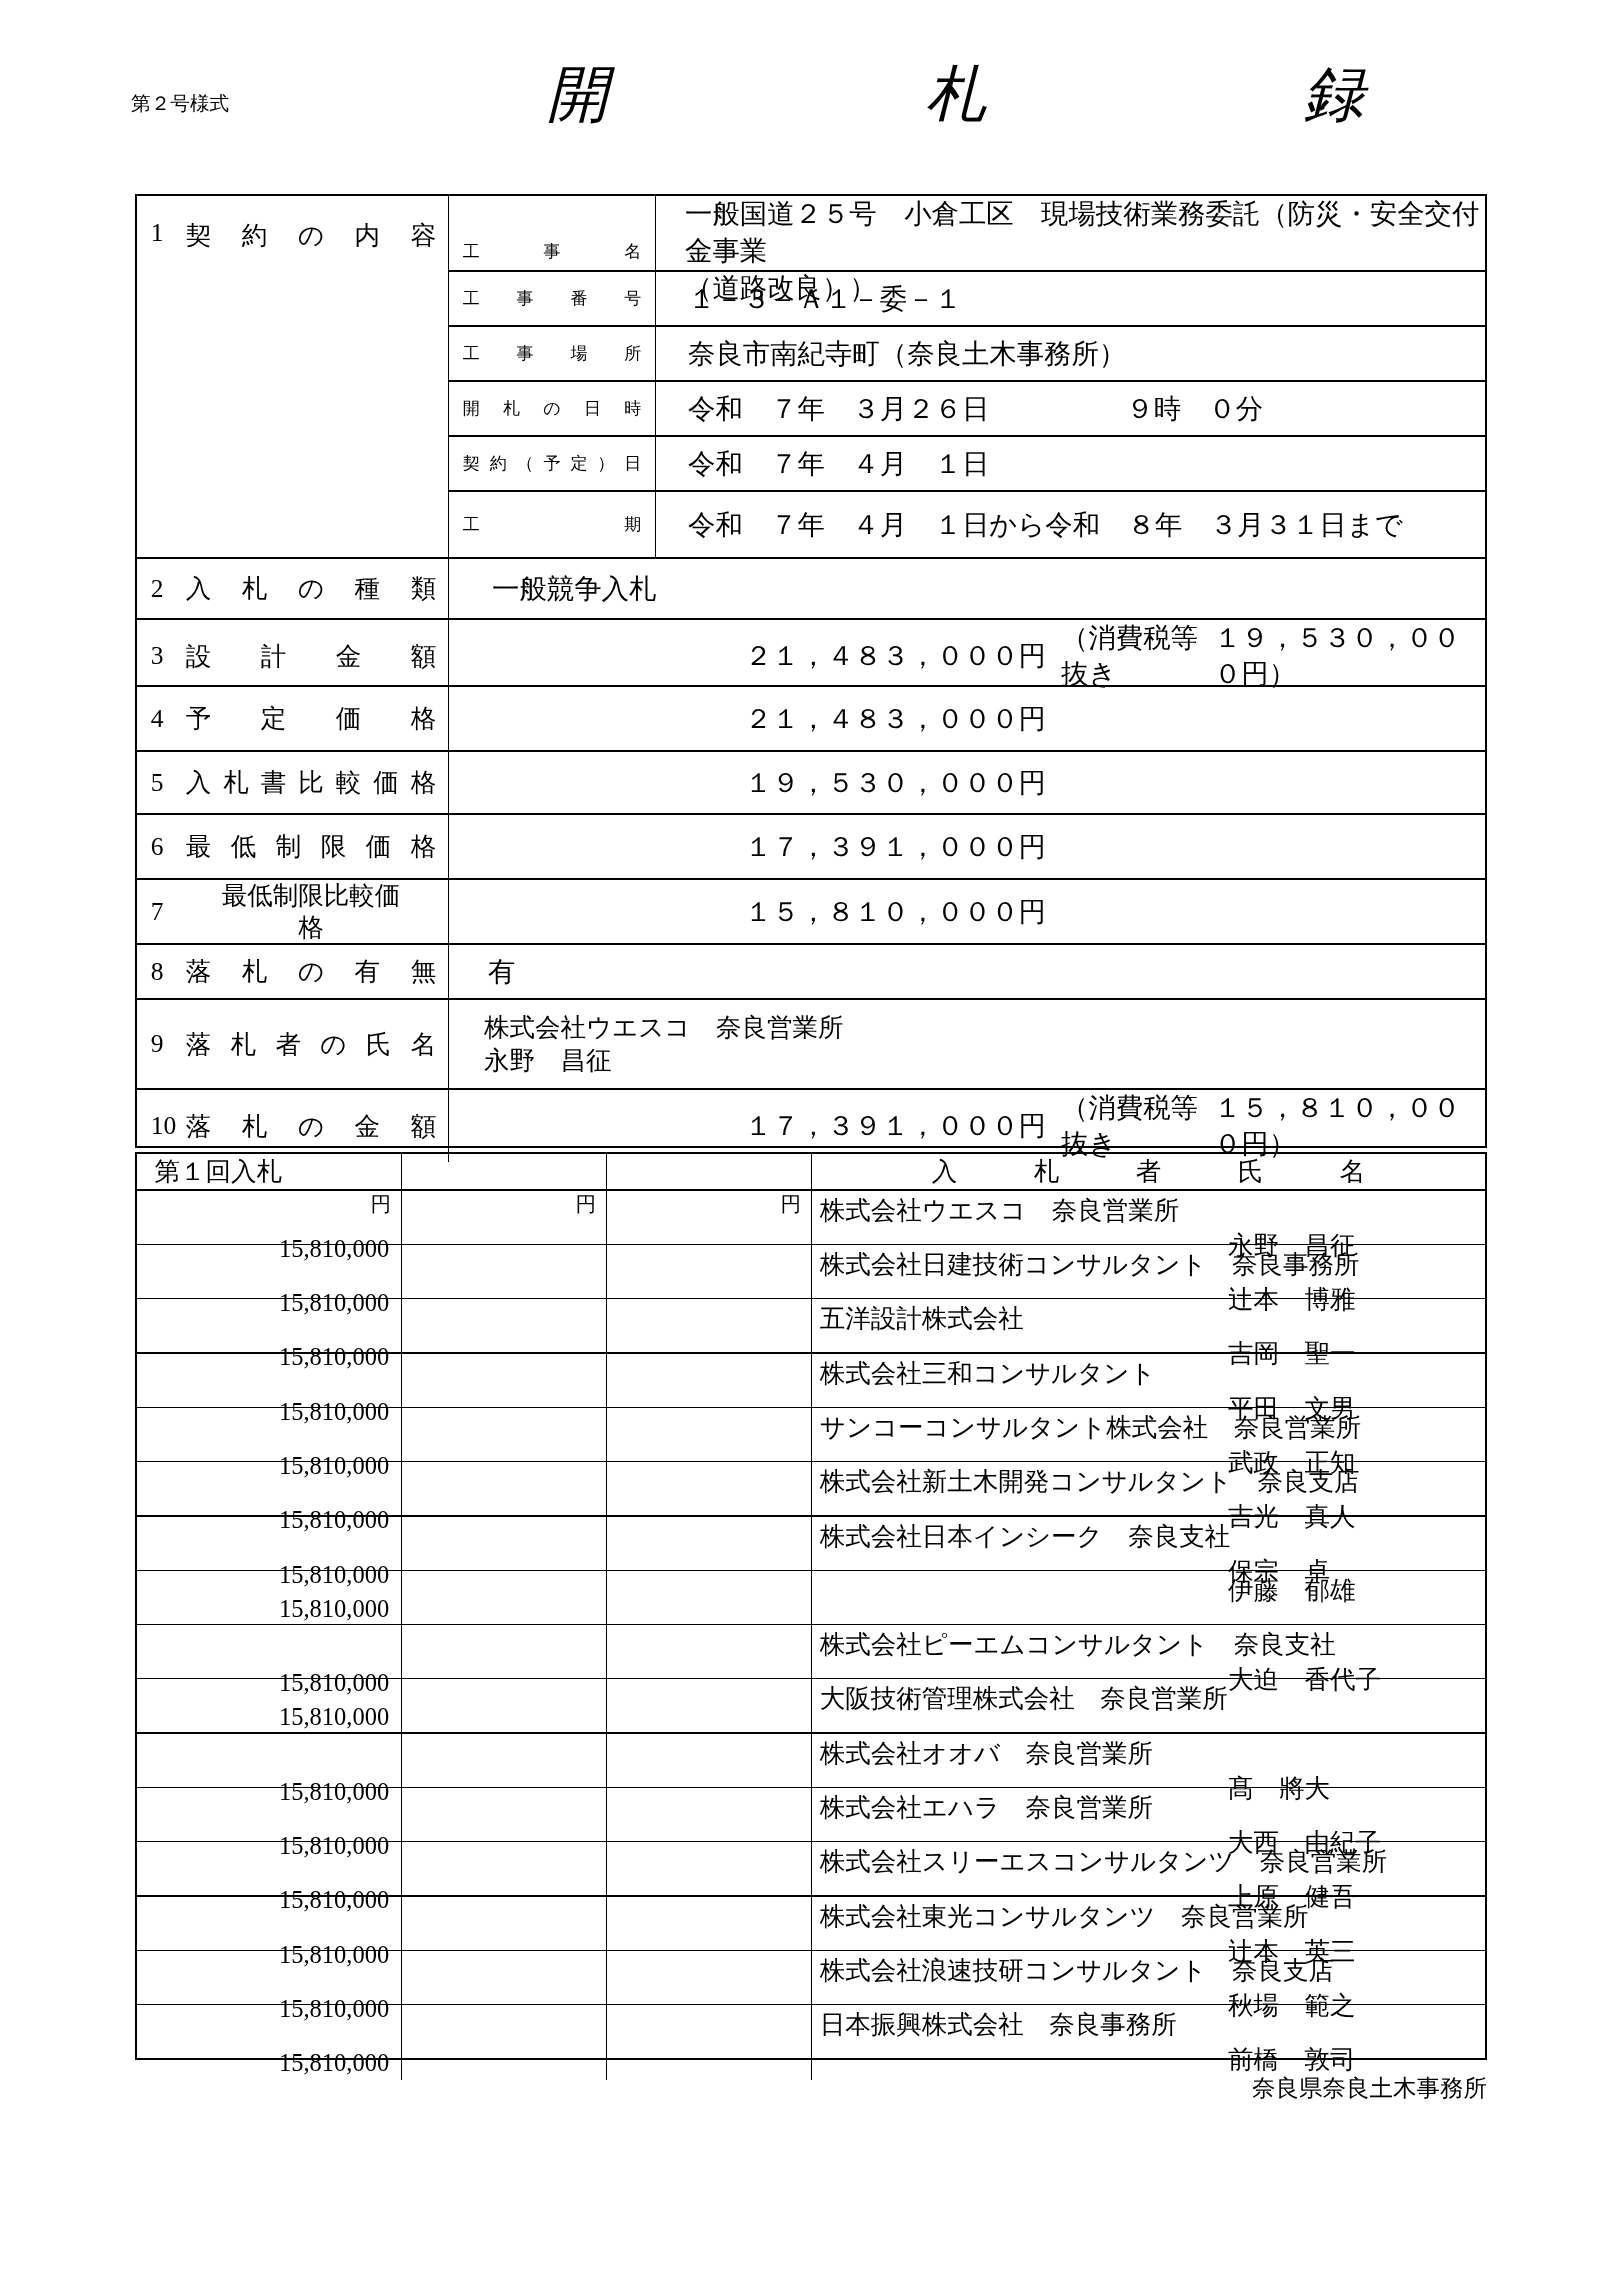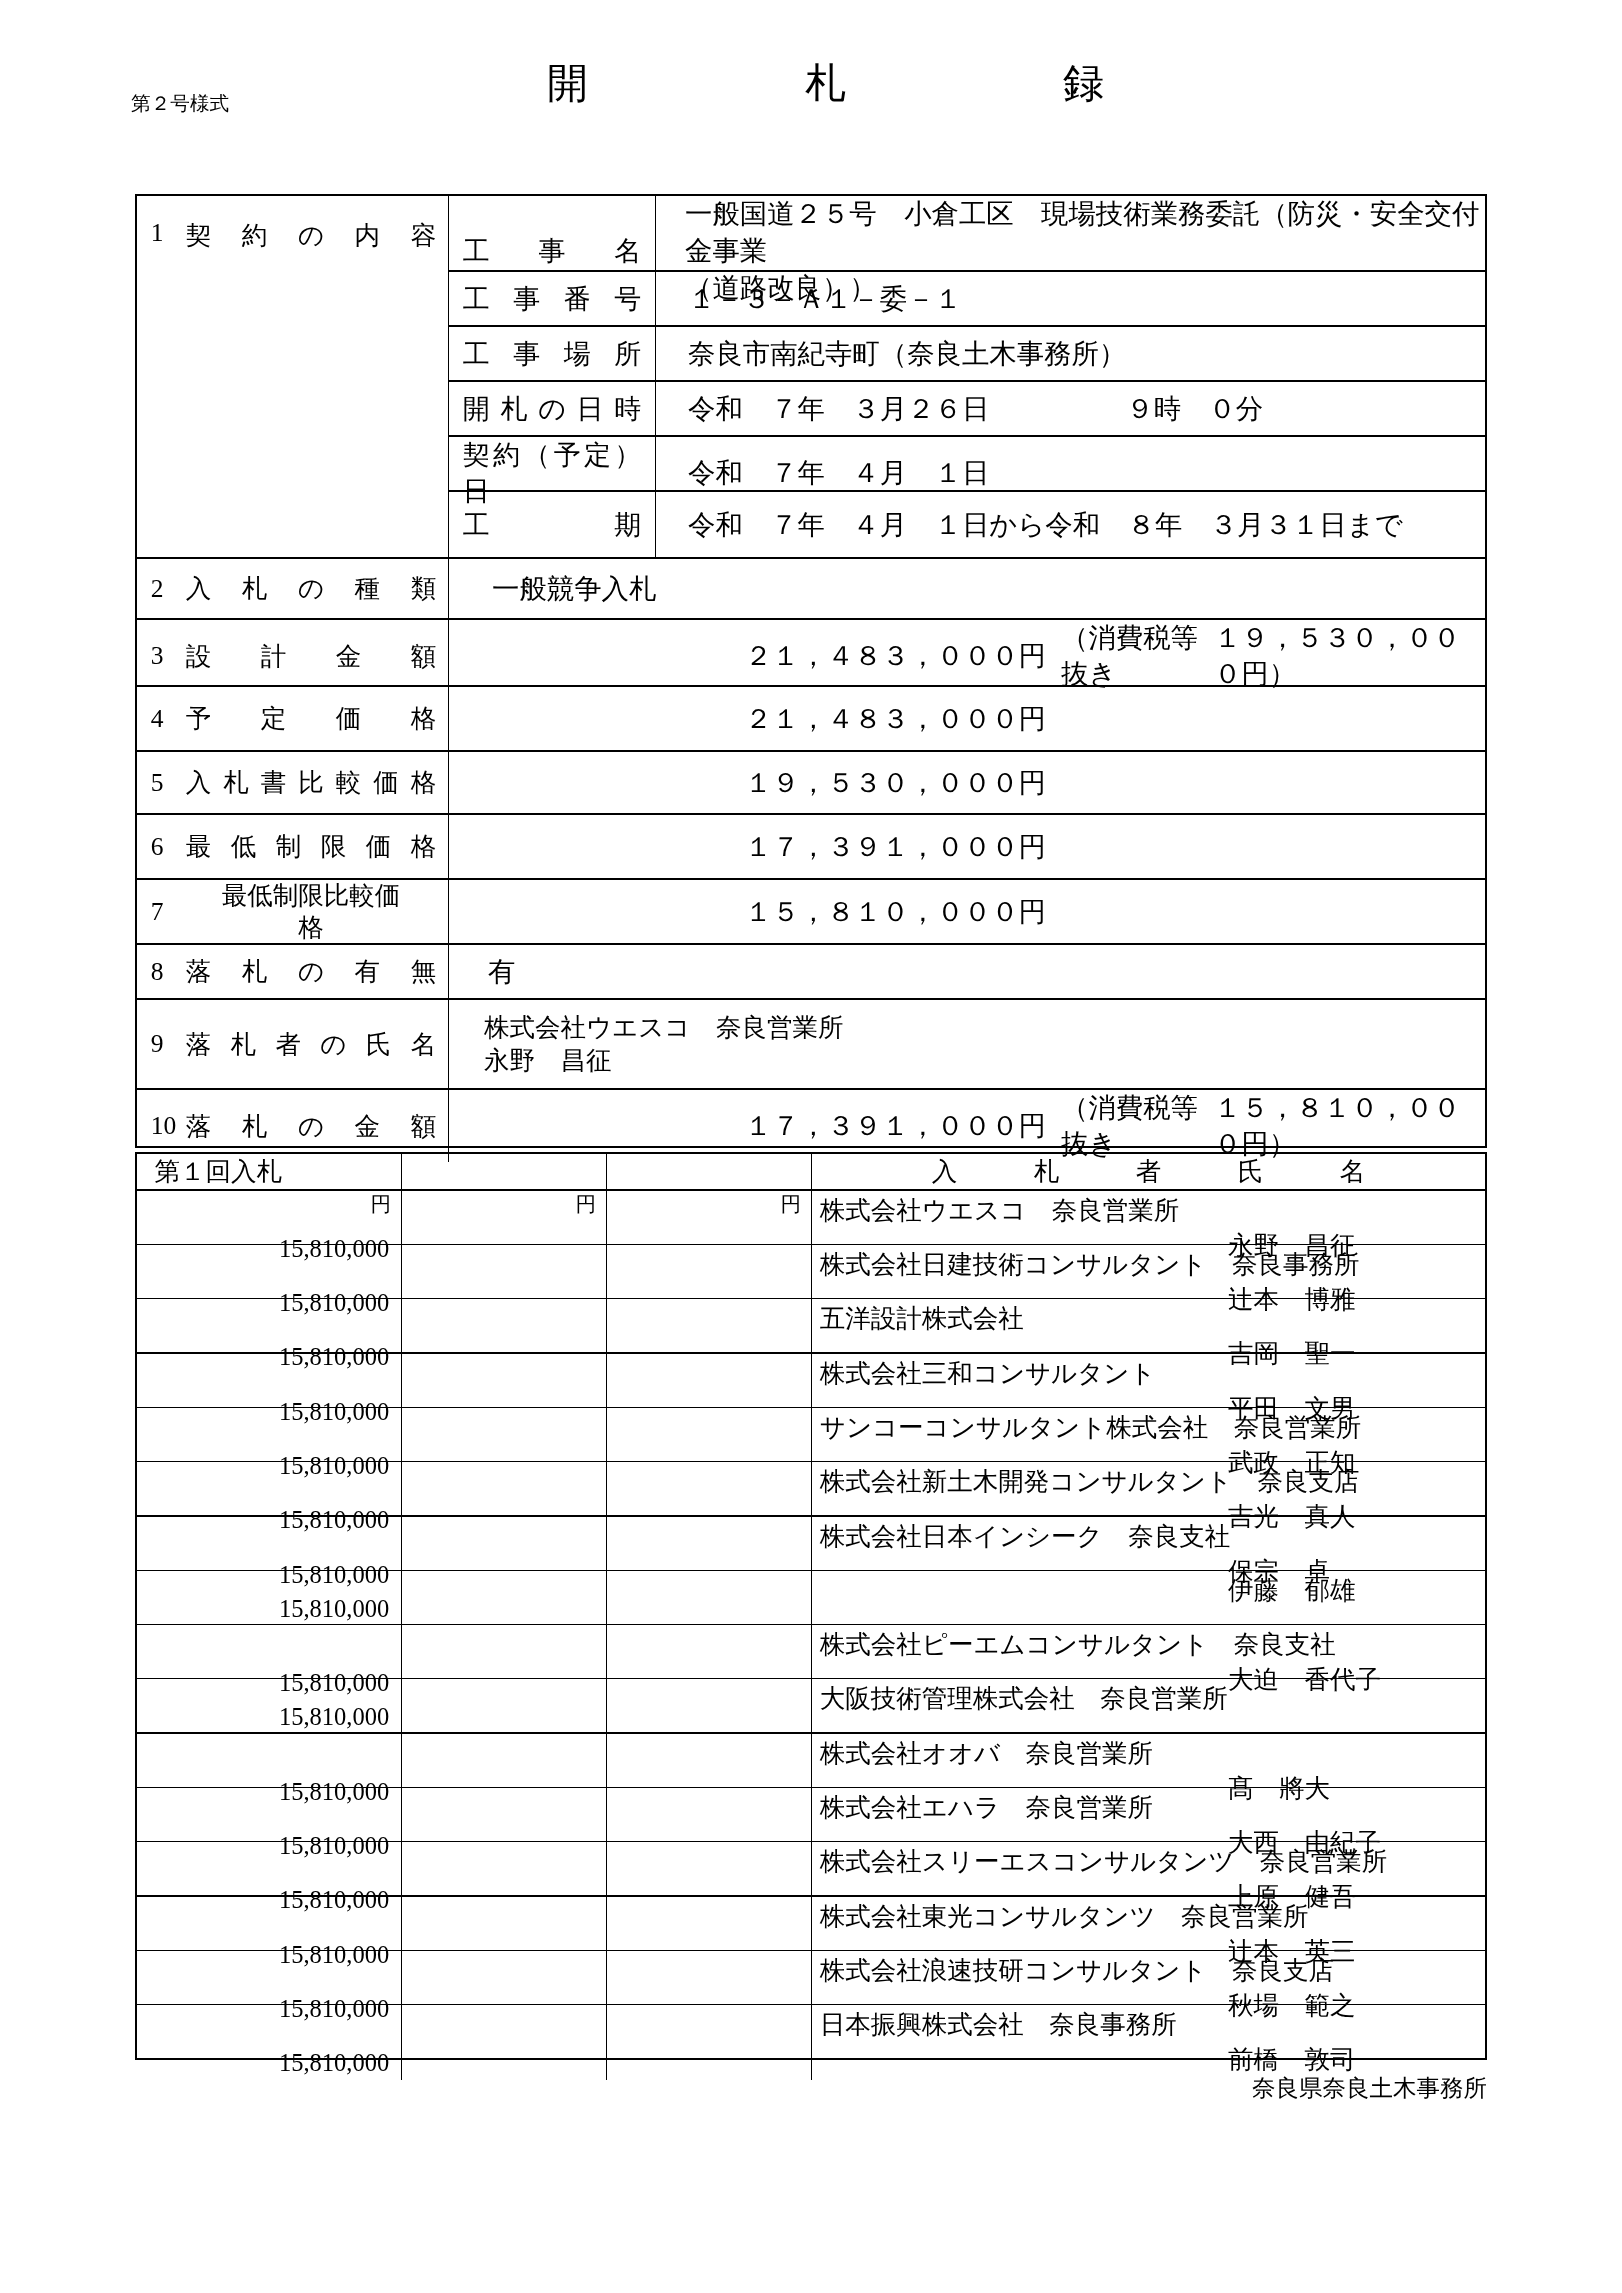--- a/index.html
+++ b/index.html
@@ -1,36 +1,36 @@
 <!DOCTYPE html>
 <html><head>
 <meta charset="utf-8">
 <style>
   html,body{margin:0;padding:0;background:#fff;}
   body{width:1622px;height:2294px;position:relative;color:#000;
        font-family:"Liberation Serif","DejaVu Serif",serif;}
   .page{position:absolute;left:135px;top:0;width:1352px;}
   .head{position:relative;height:194px;}
   .form-no{position:absolute;left:-3.9px;top:90px;font-size:19.6px;}
-  .doc-title{position:absolute;left:412px;top:61px;font-size:41px;line-height:1.1;white-space:pre;letter-spacing:2px;}
+  .doc-title{position:absolute;left:412px;top:61px;font-size:61px;line-height:1.1;white-space:pre;letter-spacing:2px;font-style:italic;}
 
   
   .t1{border:2.9px solid #000;}
   .row{display:grid;grid-template-columns:312px 1fr;border-bottom:2px solid #000;}
   .row:last-child{border-bottom:none;}
   .lc{display:flex;align-items:center;border-right:1px solid #000;padding:0 11.8px 0 13.7px;font-size:25.5px;}
   .no{width:35px;flex:none;}
   .lt{flex:1;display:block;text-align:justify;text-align-last:justify;}
   .ltwrap{flex:1;text-align:center;line-height:1.25;}
   .ltwrap .l2{display:block;}
   .s1 .lc{align-items:flex-start;padding-top:21.6px;}
   .s1body{display:flex;flex-direction:column;}
   .subrow{display:grid;grid-template-columns:207px 1fr;border-bottom:2px solid #000;}
   .subrow:last-child{border-bottom:none;}
-  .slc{display:flex;align-items:center;border-right:1px solid #000;padding:0 13.7px;font-size:27px;}
+  .slc{display:flex;align-items:center;border-right:1px solid #000;padding:0 13.7px;font-size:17px;}
   .slt{flex:1;display:block;text-align:justify;text-align-last:justify;}
   .val{display:flex;align-items:center;font-size:27.4px;}
   .pre{white-space:pre-line;line-height:1.35;}
   .amtrow .amt{width:597px;display:block;text-align:right;flex:none;}
   .taxl{margin-left:15px;}
   .sp{flex:1;}
   .taxa{padding-right:9.8px;}
   .twoLine{flex-direction:column;align-items:flex-start;justify-content:center;line-height:1.3;}
 
   

